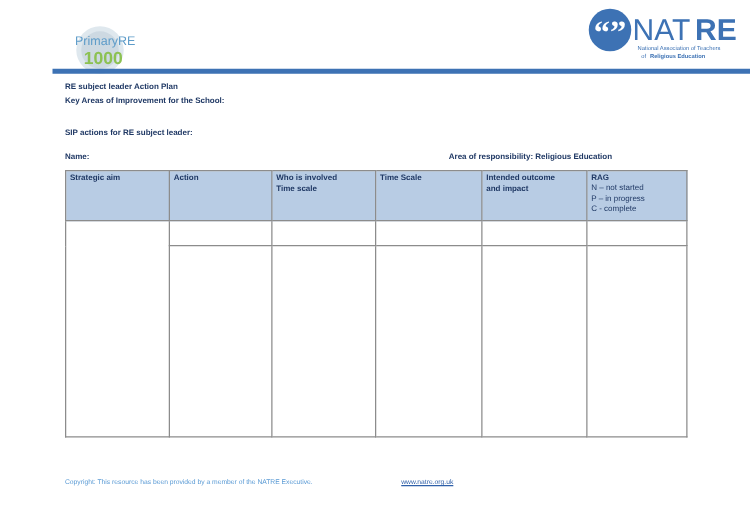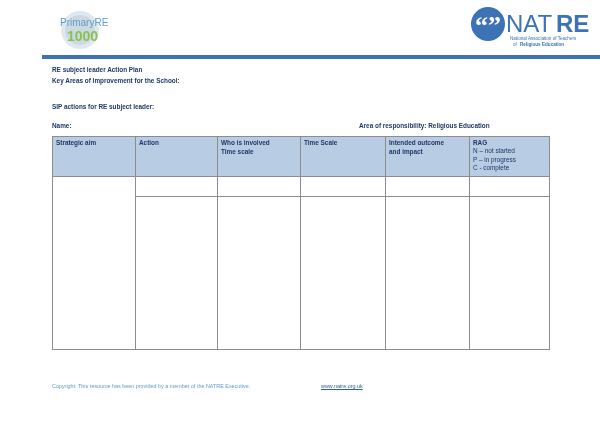--- a/index.html
+++ b/index.html
@@ -1,20 +1,20 @@
 <!DOCTYPE html>
 <html><head>
 <meta charset="utf-8">
 <style>
   html, body { margin:0; padding:0; }
   body { width:600px; height:424px; background:#fff; position:relative; overflow:hidden;
          font-family:"Liberation Sans", sans-serif; color:#1f3864; }
   .abs { position:absolute; }
   .bar { left:42px; top:55px; width:558px; height:4px; background:#3d72b4; }
-  .logo-left { left:52px; top:6px; width:60px; height:45px; }
+  .logo-left { left:52px; top:16px; width:60px; height:45px; }
   .logo-right { left:470px; top:4px; width:128px; height:46px; }
   .t { font-size:6.4px; font-weight:bold; color:#1f3864; white-space:nowrap; }
   table.plan { position:absolute; left:52px; top:136px; width:497px; border-collapse:collapse; table-layout:fixed; }
   table.plan td, table.plan th { border:1px solid #8c8c8c; padding:1px 3px; vertical-align:top; }
   table.plan th { background:#b8cce4; height:37px; text-align:left; font-size:6.4px; font-weight:bold; color:#1f3864; line-height:9px; }
   .rag-line { font-weight:normal; display:block; line-height:8.5px; }
   .r1 td { height:17px; }
   .r2 td { height:150px; }
   .footer { top:383px; left:52px; font-size:5.4px; color:#5b9bd5; white-space:nowrap; }
   .footer-link { top:383px; left:321px; font-size:5.4px; color:#2e5fa8; text-decoration:underline; white-space:nowrap; }

